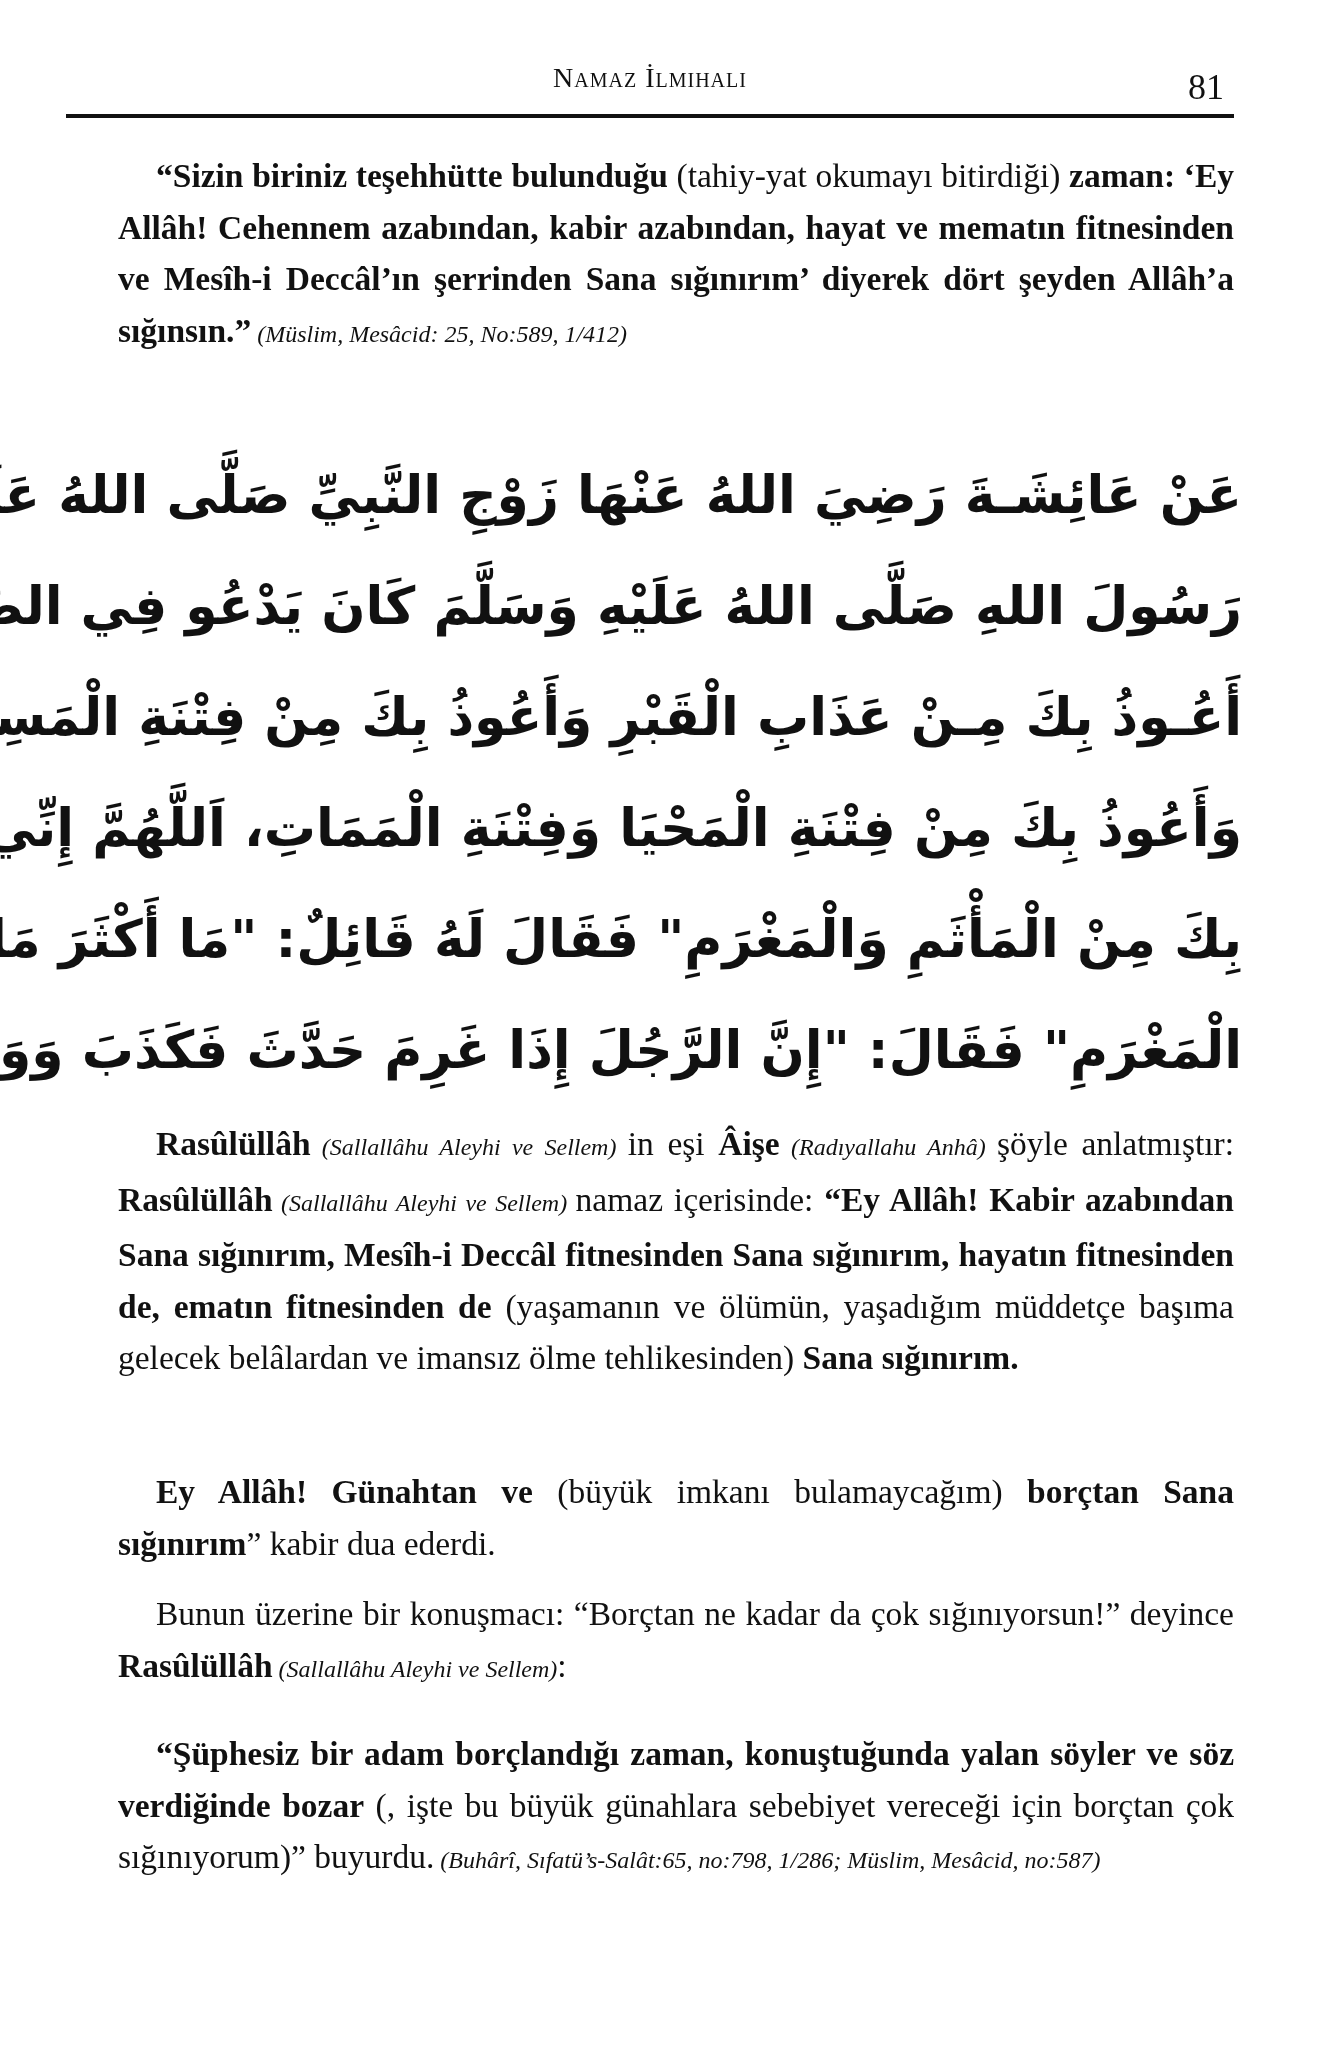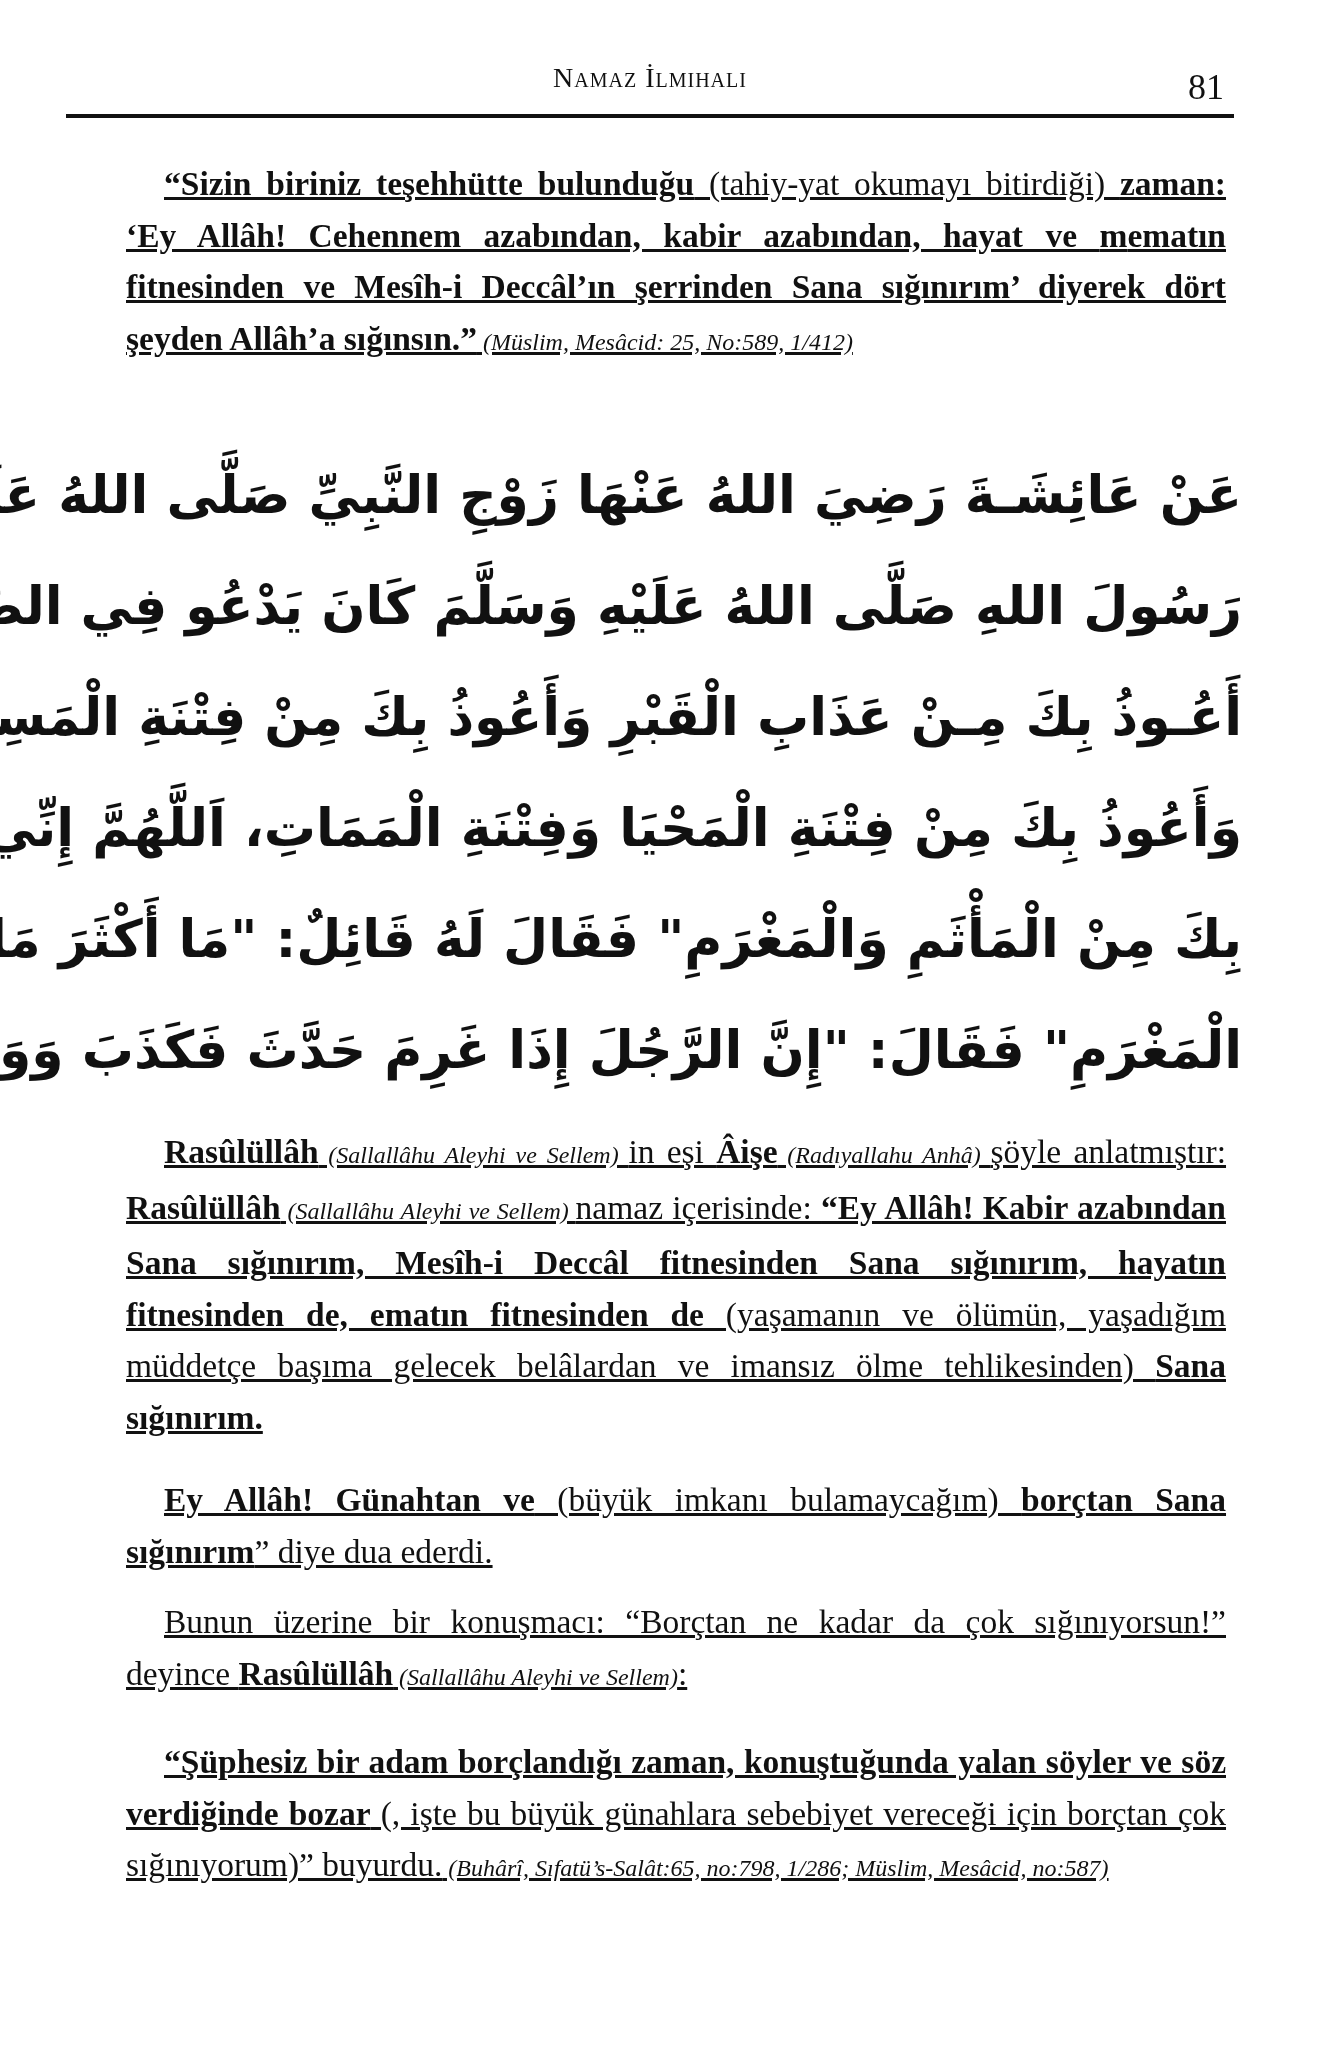--- a/index.html
+++ b/index.html
@@ -19,21 +19,21 @@
     .page-number {
       position: absolute; right: 10px; top: 4px; font-size: 36px; text-align: center;
     }
     .header-rule {
       position: absolute; left: 66px; top: 114px; width: 1168px; height: 4px; background: #111;
     }
     .block {
       position: absolute; left: 118px; width: 1116px;
       font-size: 33.5px; line-height: 51.5px; text-align: justify;
     }
-    .block p { margin: 8px; text-indent: 38px; text-decoration: underline; }
+    .block p { margin: 0; text-indent: 38px; }
     .b { font-weight: bold; }
     .sm-i { font-style: italic; font-size: 24px; }
     .arabic {
       position: absolute; left: 72px; width: 1170px; top: 440px;
       direction: rtl; font-family: "DejaVu Sans", sans-serif; font-weight: bold;
       font-size: 52px; line-height: 111px; text-align: justify;
     }
     .arabic .aline { display: block; white-space: nowrap; text-align-last: justify; text-align: justify; }
   </style>
 </head>
@@ -56,21 +56,21 @@
   <span class="aline">وَأَعُوذُ بِكَ مِنْ فِتْنَةِ الْمَحْيَا وَفِتْنَةِ الْمَمَاتِ، اَللَّهُمَّ إِنِّي أَعُوذُ</span>
   <span class="aline">بِكَ مِنْ الْمَأْثَمِ وَالْمَغْرَمِ" فَقَالَ لَهُ قَائِلٌ: "مَا أَكْثَرَ مَا تَسْتَعِيذُ مِنْ</span>
   <span class="aline">الْمَغْرَمِ" فَقَالَ: "إِنَّ الرَّجُلَ إِذَا غَرِمَ حَدَّثَ فَكَذَبَ وَوَعَدَ فَأَخْلَفَ."</span>
 </div>
 
 <div class="block" style="top:1118px;">
   <p><span class="b">Rasûlüllâh</span><span class="sm-i"> (Sallallâhu Aleyhi ve Sellem) </span><span>in eşi </span><span class="b">Âişe</span><span class="sm-i"> (Radıyallahu Anhâ) </span><span>şöyle anlatmıştır: </span><span class="b">Rasûlüllâh</span><span class="sm-i"> (Sallallâhu Aleyhi ve Sellem) </span><span>namaz içerisinde: </span><span class="b">“Ey Allâh! Kabir azabından Sana sığınırım, Mesîh-i Deccâl fitnesinden Sana sığınırım, hayatın  fitnesinden de, ematın fitnesinden de</span><span> (yaşamanın ve ölümün,  yaşadığım müddetçe başıma gelecek belâlardan ve imansız ölme tehlikesinden) </span><span class="b">Sana sığınırım.</span></p>
 </div>
 
 <div class="block" style="top:1466px;">
-  <p><span class="b">Ey Allâh! Günahtan ve</span><span> (büyük imkanı bulamaycağım) </span><span class="b">borçtan Sana sığınırım</span><span>” diye dua ederdi.</span></p>
+  <p><span class="b">Ey Allâh! Günahtan ve</span><span> (büyük imkanı bulamaycağım) </span><span class="b">borçtan Sana sığınırım</span><span>” kabir dua ederdi.</span></p>
 </div>
 
 <div class="block" style="top:1588px;">
   <p><span>Bunun üzerine bir konuşmacı: “Borçtan ne kadar da çok sığınıyorsun!” deyince </span><span class="b">Rasûlüllâh</span><span class="sm-i"> (Sallallâhu Aleyhi ve Sellem)</span><span>:</span></p>
 </div>
 
 <div class="block" style="top:1728px;">
   <p><span class="b">“Şüphesiz bir adam borçlandığı zaman, konuştuğunda yalan söyler ve söz verdiğinde bozar</span><span> (, işte bu büyük günahlara sebebiyet vereceği için borçtan çok sığınıyorum)” buyurdu.</span><span class="sm-i"> (Buhârî, Sıfatü’s-Salât:65, no:798, 1/286; Müslim, Mesâcid, no:587)</span></p>
 </div>
 

